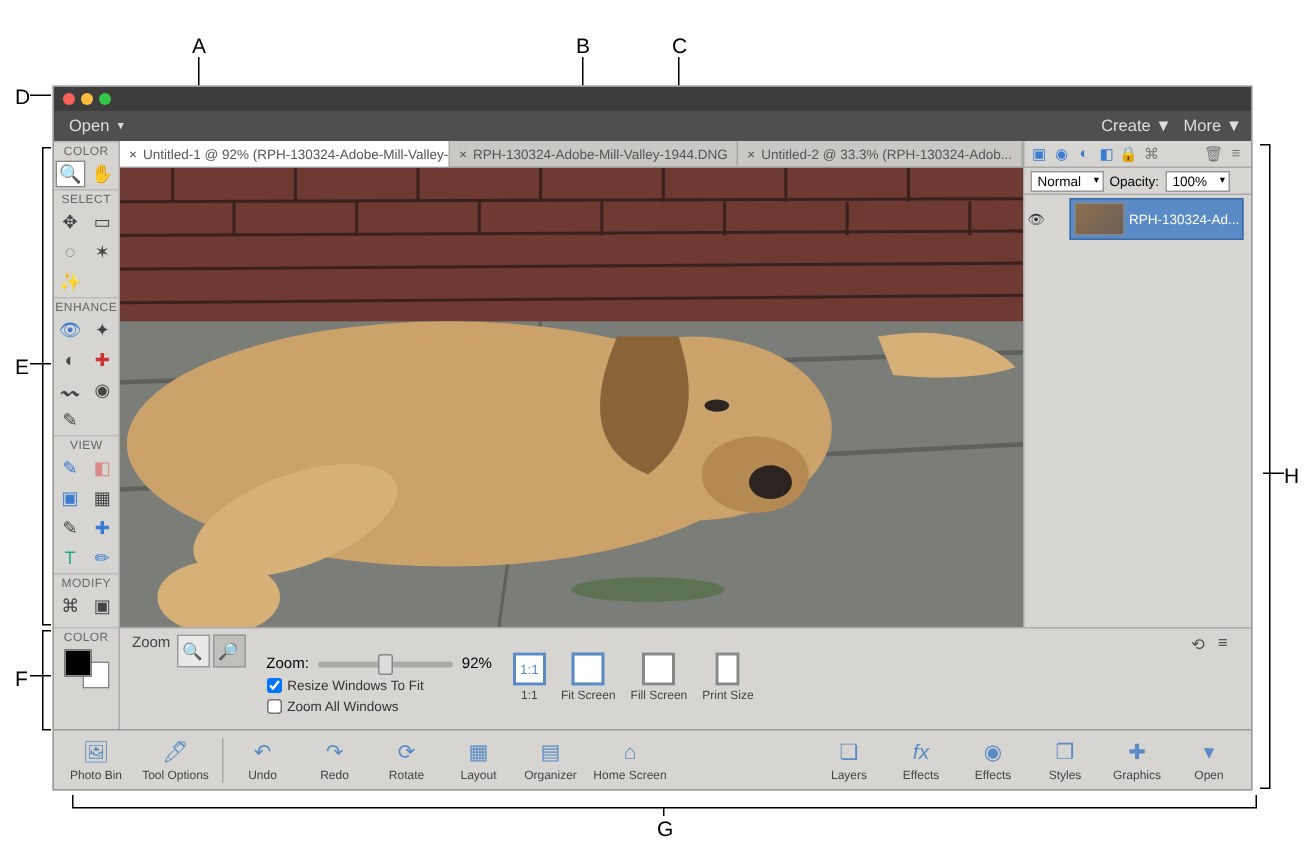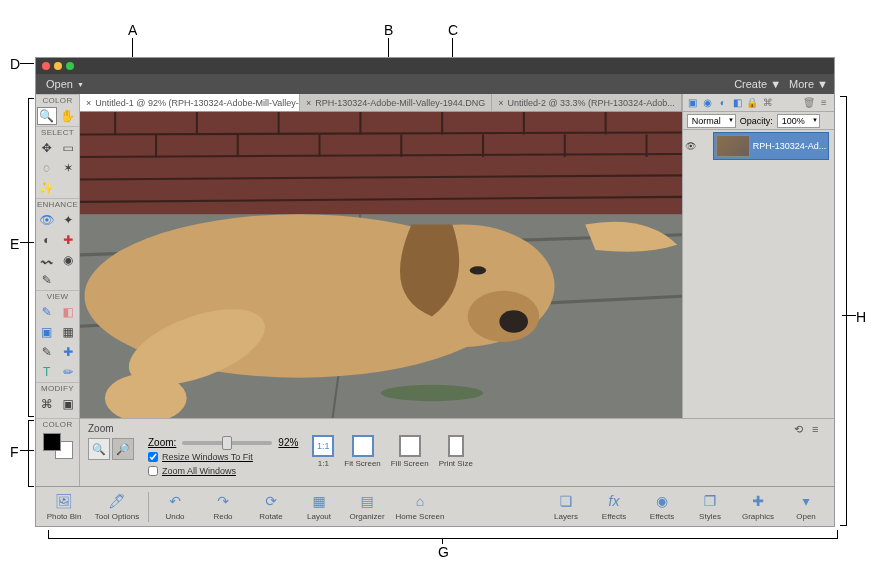--- a/index.html
+++ b/index.html
@@ -67,26 +67,26 @@
 
 .colorblk { position: absolute; left: 0; top: 360px; width: 44px; background: #d6d5d1; border-right: 1px solid #aaa; }
 .colorblk .tbsec { border-top: 1px solid #bbb; }
 .swatches { position: relative; width: 30px; height: 26px; margin: 3px auto; }
 .sw { position: absolute; width: 18px; height: 18px; border: 1px solid #888; }
 .sw-fg { background: #000; left: 0; top: 0; z-index: 2; }
 .sw-bg { background: #fff; right: 0; bottom: 0; }
 
 
 .optbar { position: absolute; left: 44px; right: 0; top: 360px; height: 70px; background: #d6d5d1; border-top: 1px solid #aaa; padding: 4px 8px; display: flex; gap: 14px; align-items: flex-start; }
-.opt-left { display: flex; flex-direction: column; gap: 4px; justify-content: space-between; }
+.opt-left { display: flex; flex-direction: row; gap: 4px; justify-content: space-between; }
 .opt-title { font-size: 10px; color: #444; }
 .opt-zoombtns { display: flex; gap: 2px; }
 .zbtn { width: 22px; height: 22px; background: #c0bfbb; border: 1px solid #999; display: flex; align-items: center; justify-content: center; font-size: 11px; cursor: pointer; }
 .zbtn.sel { background: #e8e8e8; }
-.opt-mid { display: flex; flex-direction: column; gap: 4px; padding-top: 14px; text-decoration: underline; }
+.opt-mid { display: flex; flex-direction: column; gap: 4px; padding-top: 14px; }
 .slider-row { display: flex; align-items: center; gap: 6px; font-size: 10px; }
 .slider-track { width: 90px; height: 4px; background: #aaa; border-radius: 2px; position: relative; }
 .slider-thumb { position: absolute; width: 10px; height: 14px; background: #ddd; border: 1px solid #888; border-radius: 2px; top: -5px; left: 40px; cursor: pointer; }
 .cbrow { display: flex; align-items: center; gap: 4px; font-size: 9px; color: #333; }
 .cbrow input { width: 10px; height: 10px; }
 .opt-presets { display: flex; gap: 10px; padding-top: 12px; }
 .preset { display: flex; flex-direction: column; align-items: center; gap: 2px; font-size: 8px; color: #444; cursor: pointer; }
 .preset .box { width: 22px; height: 22px; border: 2px solid #5a8bc6; background: #fff; display: flex; align-items: center; justify-content: center; font-size: 9px; color: #5a8bc6; }
 .preset .box.b2 { border: 2px solid #5a8bc6; background: linear-gradient(#fff,#fff); }
 .preset .box.b3 { border: 2px solid #888; background: #fff; }

